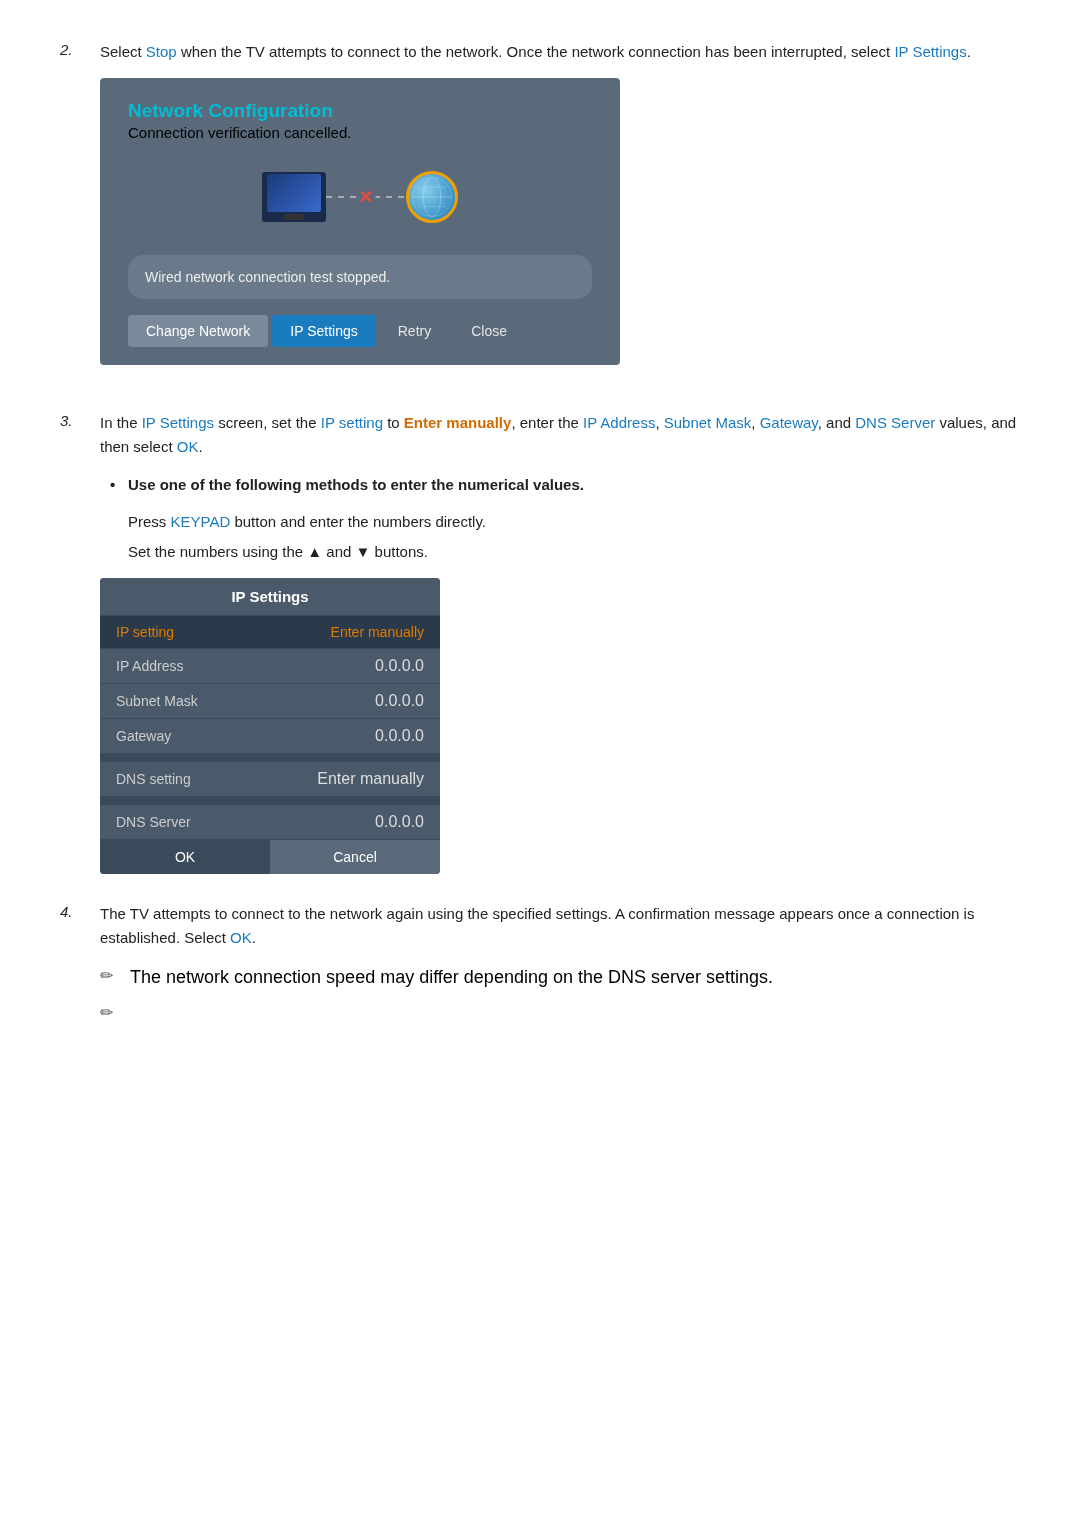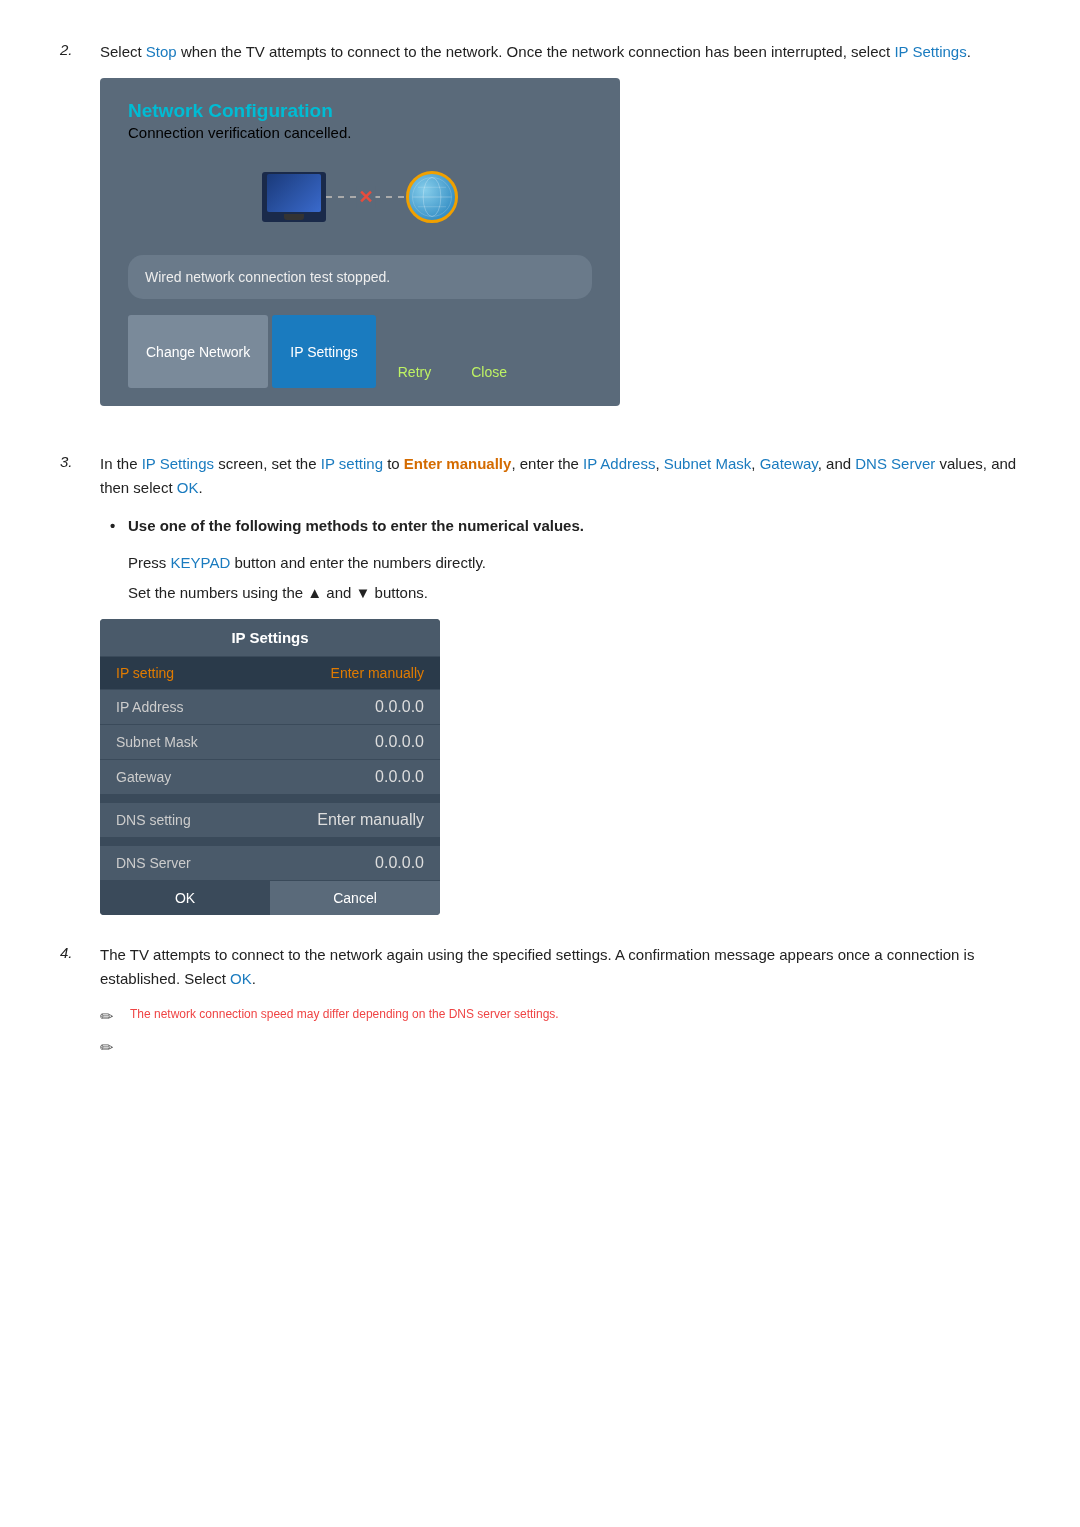--- a/index.html
+++ b/index.html
@@ -153,22 +153,21 @@
     .btn-default {
       background: #7a8a9a;
       color: #fff;
     }
     .btn-highlighted {
       background: #1a7bbf;
       color: #fff;
     }
     .btn-plain {
       background: transparent;
-      color: #bef264;
-      margin-top: 41px;
+      color: #e5e5e5;
     }
 
     
     .bullet-list {
       list-style: none;
       padding-left: 10px;
       margin: 8px 0 12px 0;
     }
     .bullet-list li {
       padding-left: 18px;
@@ -263,22 +262,22 @@
       margin-bottom: 10px;
       align-items: flex-start;
     }
     .note-icon {
       color: #555;
       font-size: 16px;
       min-width: 20px;
       margin-top: 2px;
     }
     .note-text {
-      color: #ef4444;
-      font-size: 12px;
+      color: #000000;
+      font-size: 18px;
       line-height: 1.5;
     }
 
     .up-arrow::before { content: "▲"; }
     .down-arrow::before { content: "▼"; }
   </style>
 </head>
 <body>
 
 <div class="step">

